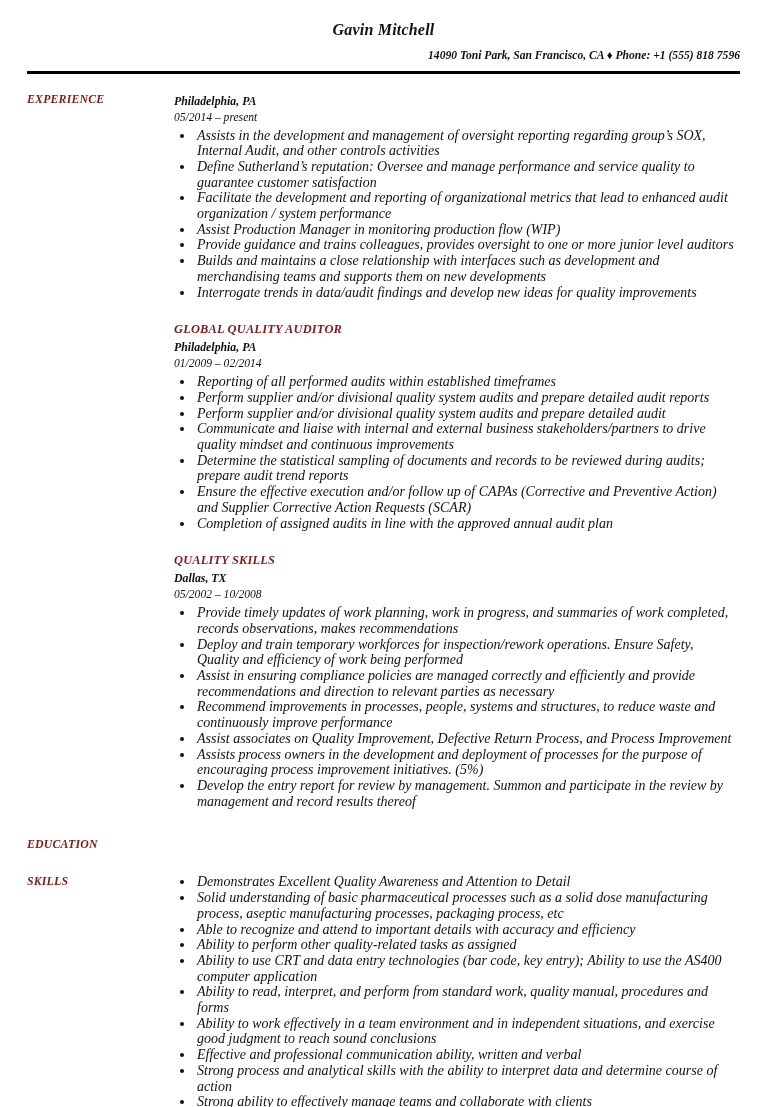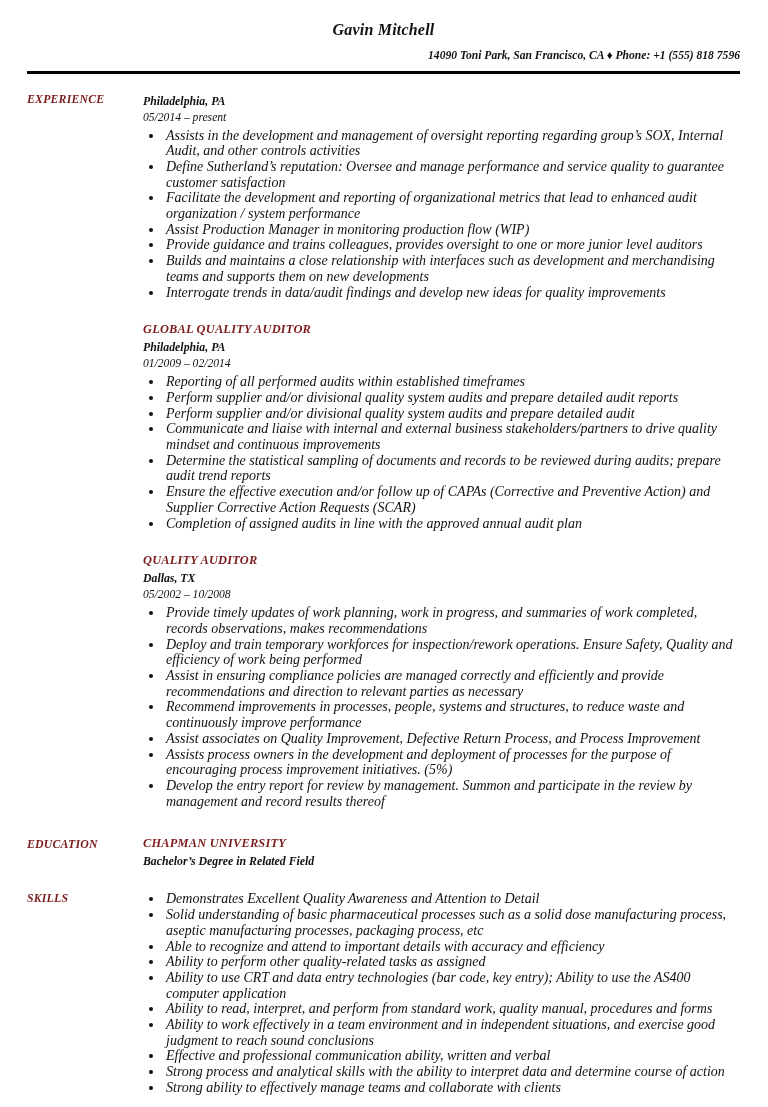--- a/index.html
+++ b/index.html
@@ -12,21 +12,21 @@
   }
   .page { width:768px; height:1107px; padding:21px 28px 0 27px;font-style:italic; }
 
   
   .header { text-align:center; }
   .name { font-size:16px; font-weight:bold; letter-spacing:.2px; }
   .contact { font-size:11.6px; font-weight:bold; margin-top:10px;text-align:right; }
   .rule { height:2.5px; background:#000; margin-top:9px; }
 
   
-  .section { display:flex; align-items:flex-start; }
+  .section { display:flex; align-items:flex-start;gap:31px; }
   .section-experience { margin-top:17px; }
   .section-education  { margin-top:27px; }
   .section-skills     { margin-top:21px; }
   .section-label {
     flex:0 0 116px; width:116px;
     font-size:11.8px; font-weight:bold; color:var(--accent);
     letter-spacing:.2px; padding-top:1px;
   }
   .section-content { flex:1; min-width:0; padding-right:2px; }
 
@@ -86,42 +86,38 @@
             <li>Perform supplier and/or divisional quality system audits and prepare detailed audit reports</li>
             <li>Perform supplier and/or divisional quality system audits and prepare detailed audit</li>
             <li>Communicate and liaise with internal and external business stakeholders/partners to drive quality mindset and continuous improvements</li>
             <li>Determine the statistical sampling of documents and records to be reviewed during audits; prepare audit trend reports</li>
             <li>Ensure the effective execution and/or follow up of CAPAs (Corrective and Preventive Action) and Supplier Corrective Action Requests (SCAR)</li>
             <li>Completion of assigned audits in line with the approved annual audit plan</li>
           </ul>
   </div>
 
   <div class="job">
-    <div class="job-title">QUALITY AUDITOR</div>
+    <div class="job-title">QUALITY SKILLS</div>
     <div class="job-location">Dallas, TX</div>
     <div class="job-dates">05/2002 – 10/2008</div>
     <ul class="bullets">
             <li>Provide timely updates of work planning, work in progress, and summaries of work completed, records observations, makes recommendations</li>
             <li>Deploy and train temporary workforces for inspection/rework operations. Ensure Safety, Quality and efficiency of work being performed</li>
             <li>Assist in ensuring compliance policies are managed correctly and efficiently and provide recommendations and direction to relevant parties as necessary</li>
             <li>Recommend improvements in processes, people, systems and structures, to reduce waste and continuously improve performance</li>
             <li>Assist associates on Quality Improvement, Defective Return Process, and Process Improvement</li>
             <li>Assists process owners in the development and deployment of processes for the purpose of encouraging process improvement initiatives. (5%)</li>
             <li>Develop the entry report for review by management. Summon and participate in the review by management and record results thereof</li>
           </ul>
   </div>
 </div>
   </div>
 
   <div class="section section-education">
     <div class="section-label">EDUCATION</div>
-    <div class="section-content">
-      <div class="edu-school">CHAPMAN UNIVERSITY</div>
-      <div class="edu-degree">Bachelor’s Degree in Related Field</div>
-    </div>
   </div>
 
   <div class="section section-skills">
     <div class="section-label">SKILLS</div>
     <div class="section-content">
       <ul class="bullets">
           <li>Demonstrates Excellent Quality Awareness and Attention to Detail</li>
           <li>Solid understanding of basic pharmaceutical processes such as a solid dose manufacturing process, aseptic manufacturing processes, packaging process, etc</li>
           <li>Able to recognize and attend to important details with accuracy and efficiency</li>
           <li>Ability to perform other quality-related tasks as assigned</li>

